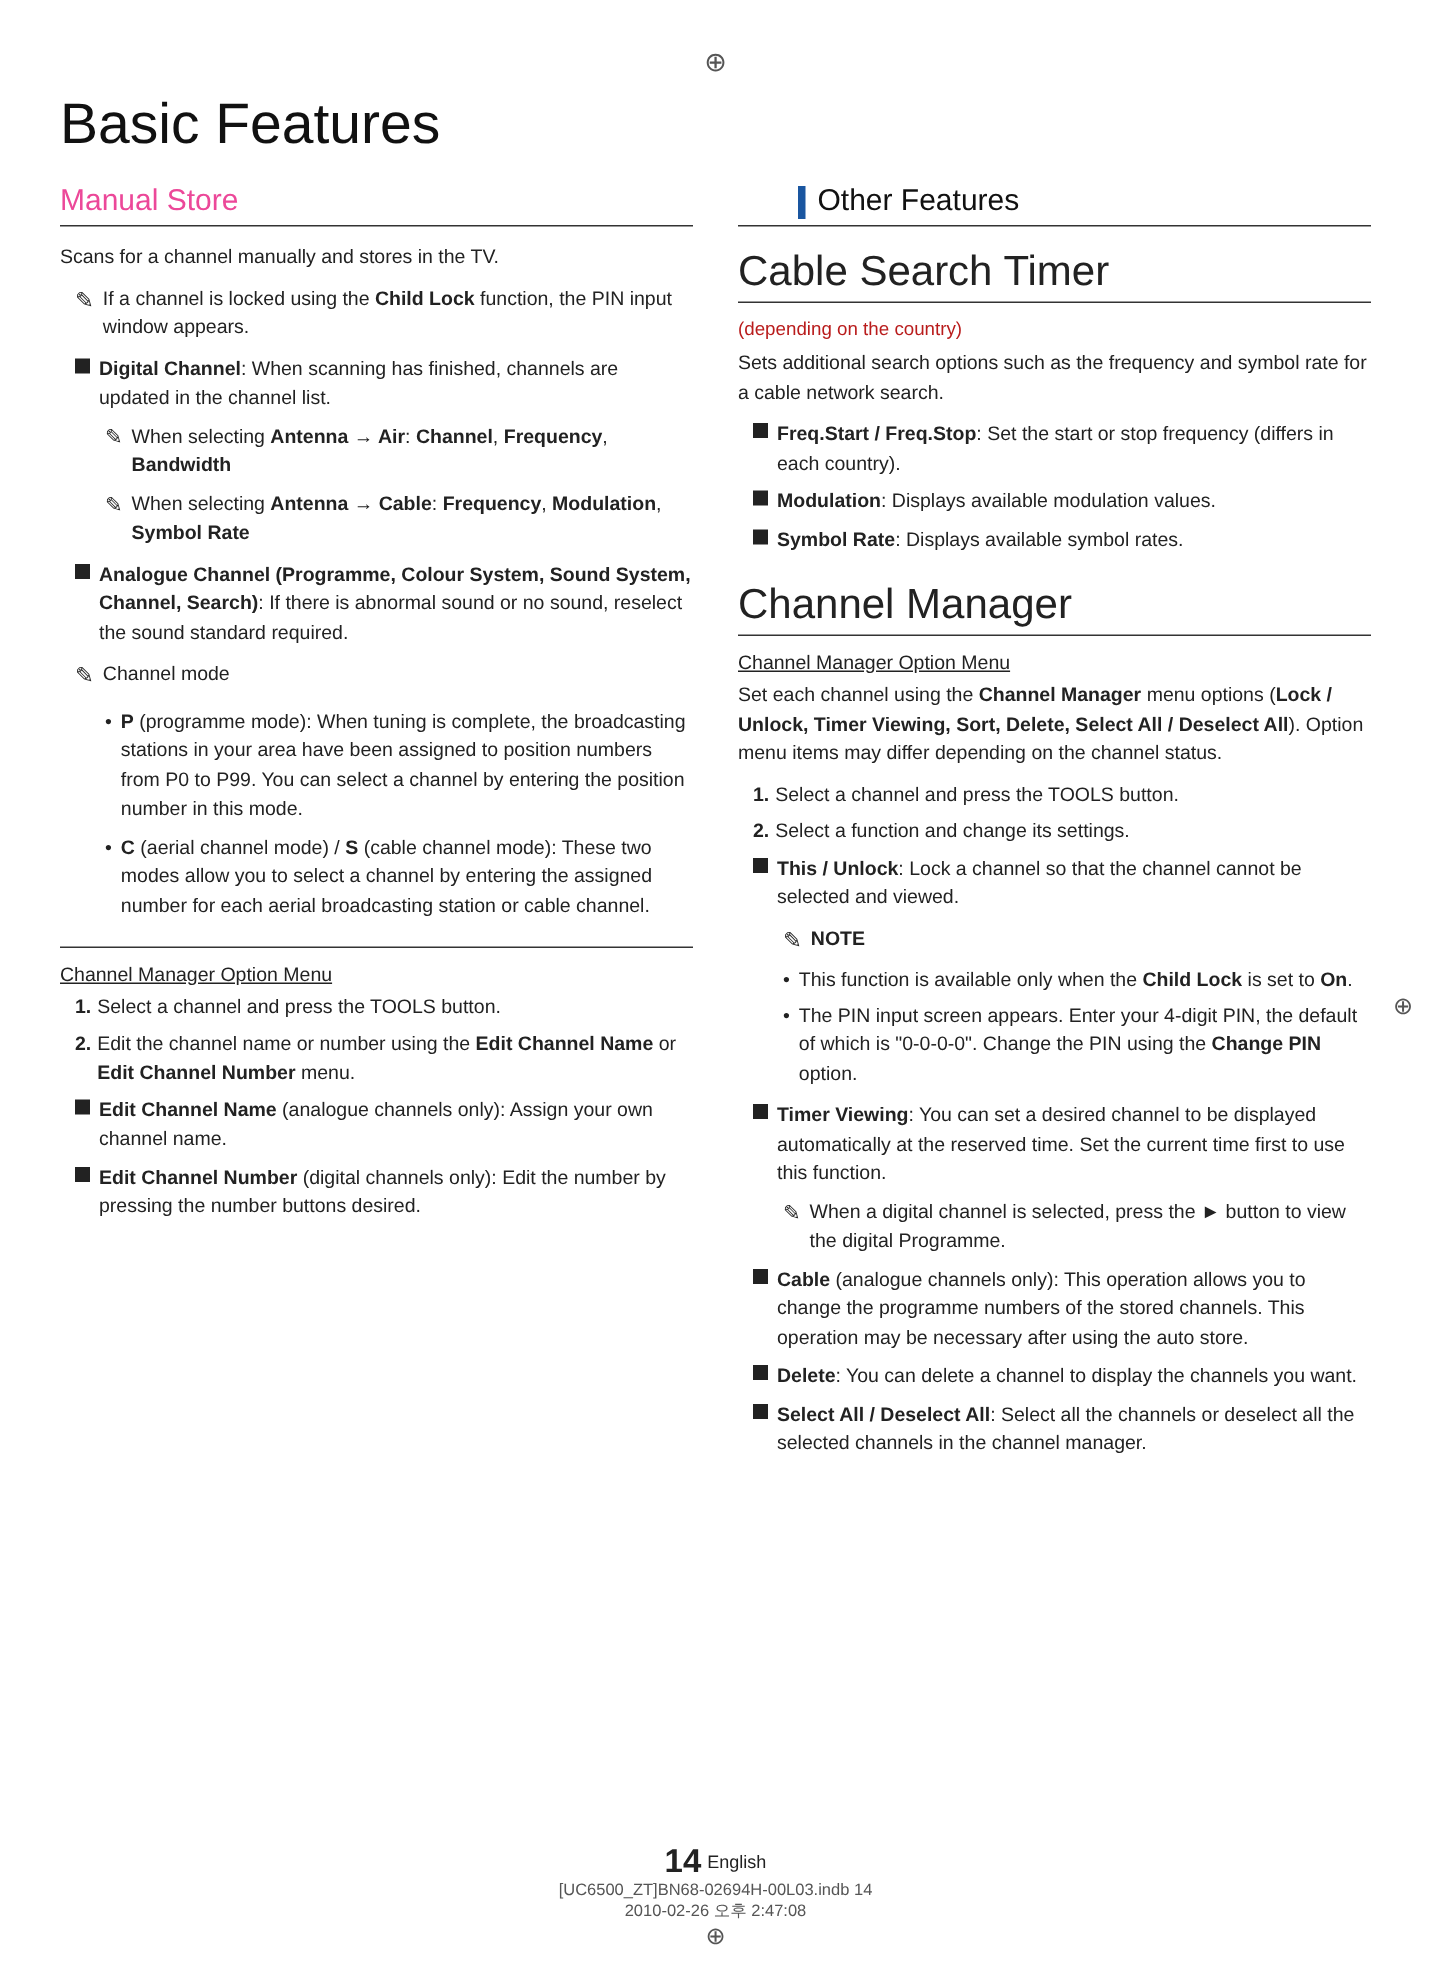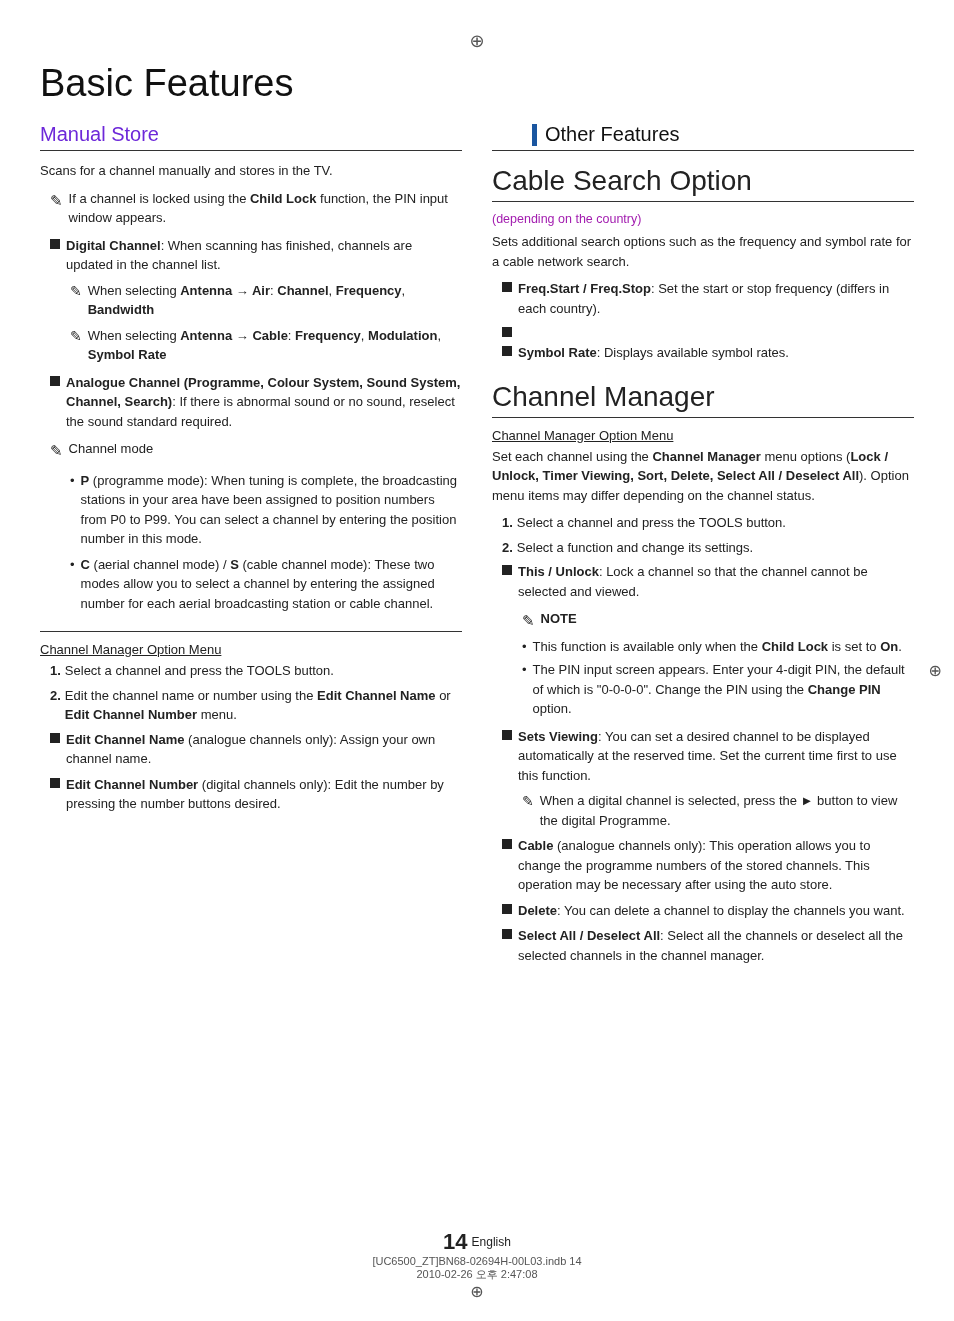--- a/index.html
+++ b/index.html
@@ -39,21 +39,21 @@
     h1.page-title {
       font-size: 38px;
       font-weight: 300;
       margin-bottom: 18px;
       color: #111;
     }
     h2.section-title {
       font-size: 20px;
       font-weight: 400;
       margin-bottom: 4px;
-      color: #6d28d9;
+      color: #ec4899;
     }
     .divider {
       border: none;
       border-top: 1px solid #333;
       margin-bottom: 10px;
     }
     .section-block {
       margin-bottom: 18px;
     }
     p.intro {
@@ -152,21 +152,21 @@
       color: #111;
     }
     h2.large-section {
       font-size: 28px;
       font-weight: 300;
       margin-bottom: 4px;
       margin-top: 10px;
     }
     .in-parens {
       font-size: 12.5px;
-      color: #a21caf;
+      color: #b91c1c;
       margin-bottom: 6px;
     }
     b { font-weight: bold; }
     .note-box {
       margin: 8px 0 8px 10px;
     }
     .note-box .note-label {
       font-weight: bold;
       font-size: 13px;
     }
@@ -306,31 +306,32 @@
 
     <div class="right-col">
 
       <div class="section-header-with-bar">
         <div class="blue-bar"></div>
         <h2 class="section-title-bar">Other Features</h2>
       </div>
       <hr class="divider" style="margin-bottom:14px;">
 
       <div class="section-block">
-        <h2 class="large-section">Cable Search Option</h2>
+        <h2 class="large-section">Cable Search Timer</h2>
         <hr class="divider">
         <div class="in-parens">(depending on the country)</div>
         <p class="intro">Sets additional search options such as the frequency and symbol rate for a cable network search.</p>
         <div class="bullet-list">
           <div class="bullet-item">
             <span class="bullet-square"></span>
             <span><b>Freq.Start / Freq.Stop</b>: Set the start or stop frequency (differs in each country).</span>
           </div>
           <div class="bullet-item">
             <span class="bullet-square"></span>
+            <span><b>Modulation</b>: Displays available modulation values.</span>
           </div>
           <div class="bullet-item">
             <span class="bullet-square"></span>
             <span><b>Symbol Rate</b>: Displays available symbol rates.</span>
           </div>
         </div>
       </div>
 
       <div class="section-block channel-manager-section">
         <h2 class="large-section">Channel Manager</h2>
@@ -365,21 +366,21 @@
               <span>This function is available only when the <b>Child Lock</b> is set to <b>On</b>.</span>
             </div>
             <div class="note-sub">
               <span>•</span>
               <span>The PIN input screen appears. Enter your 4-digit PIN, the default of which is "0-0-0-0". Change the PIN using the <b>Change PIN</b> option.</span>
             </div>
           </div>
 
           <div class="bullet-item">
             <span class="bullet-square"></span>
-            <span><b>Sets Viewing</b>: You can set a desired channel to be displayed automatically at the reserved time. Set the current time first to use this function.</span>
+            <span><b>Timer Viewing</b>: You can set a desired channel to be displayed automatically at the reserved time. Set the current time first to use this function.</span>
           </div>
           <div class="sub-note">
             <span class="sub-note-icon">✎</span>
             <span>When a digital channel is selected, press the ► button to view the digital Programme.</span>
           </div>
 
           <div class="bullet-item">
             <span class="bullet-square"></span>
             <span><b>Cable</b> (analogue channels only): This operation allows you to change the programme numbers of the stored channels. This operation may be necessary after using the auto store.</span>
           </div>

